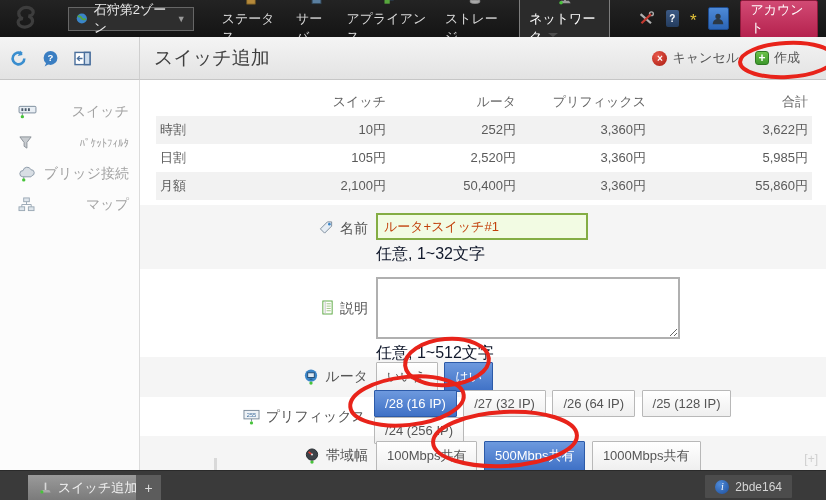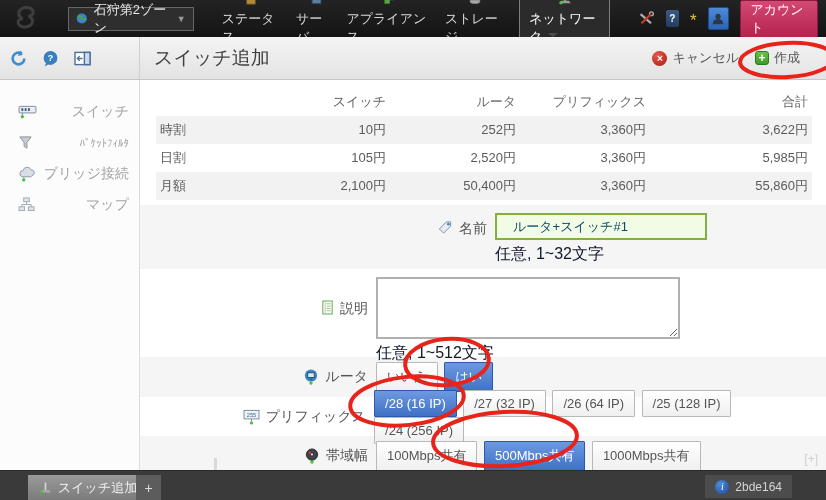--- a/index.html
+++ b/index.html
@@ -91,30 +91,30 @@
   table.price td { padding:5px 4px; text-align:right; }
   table.price td.rowlabel { text-align:left; }
   tr.alt { background:#f2f2f2; }
   .frow { display:flex; width:686px; }
   .frow.gray { background:#f5f5f5; }
   .flabel {
     width:228px; display:flex; justify-content:flex-end; align-items:center;
     gap:6px; color:#555; font-size:14px;
   }
   .fctl { margin-left:8px; }
-  .frow.r-name { height:64px;justify-content:center; }
+  .frow.r-name { height:64px; }
   .frow.r-name .flabel { align-items:flex-start; padding-top:15px; }
   .frow.r-desc { height:88px; }
   .frow.r-desc .flabel { align-items:flex-start; padding-top:31px; }
   .frow.r-router { height:40px; align-items:center; }
   .frow.r-prefix { height:39px; align-items:center; }
   .frow.r-band { height:40px; align-items:center; }
   .name-input {
     margin-top:8px; width:212px; height:27px; border:2px solid #84ad44;
-    background:#f2fbe3; font-size:13px; color:#0c4a6e; padding:0 16px;
+    background:#f2fbe3; font-size:13px; color:#c2410c; padding:0 6px;
     font-family:"Liberation Sans", sans-serif; outline:none; display:block;
   }
   .hint { font-size:16px; color:#0f172a; margin-top:4px; }
   .desc-area {
     margin-top:8px; width:304px; height:62px; border:2px solid #b0b0b0;
     background:#fff; resize:both; font-family:"Liberation Sans", sans-serif;
     font-size:13px; display:block; outline:none;
   }
   .opt {
     display:inline-block; padding:5px 10px; border:1px solid #b8b8b8;

